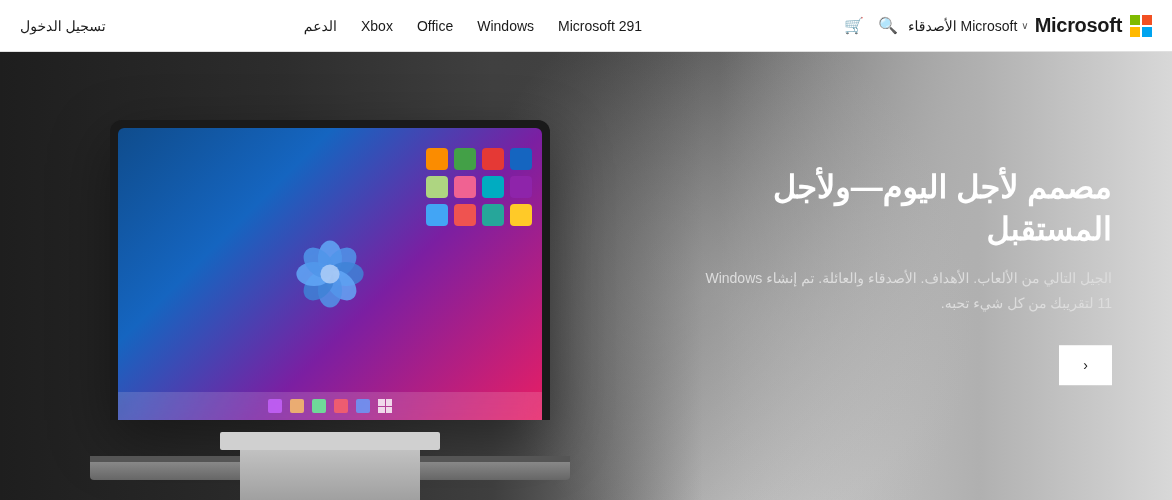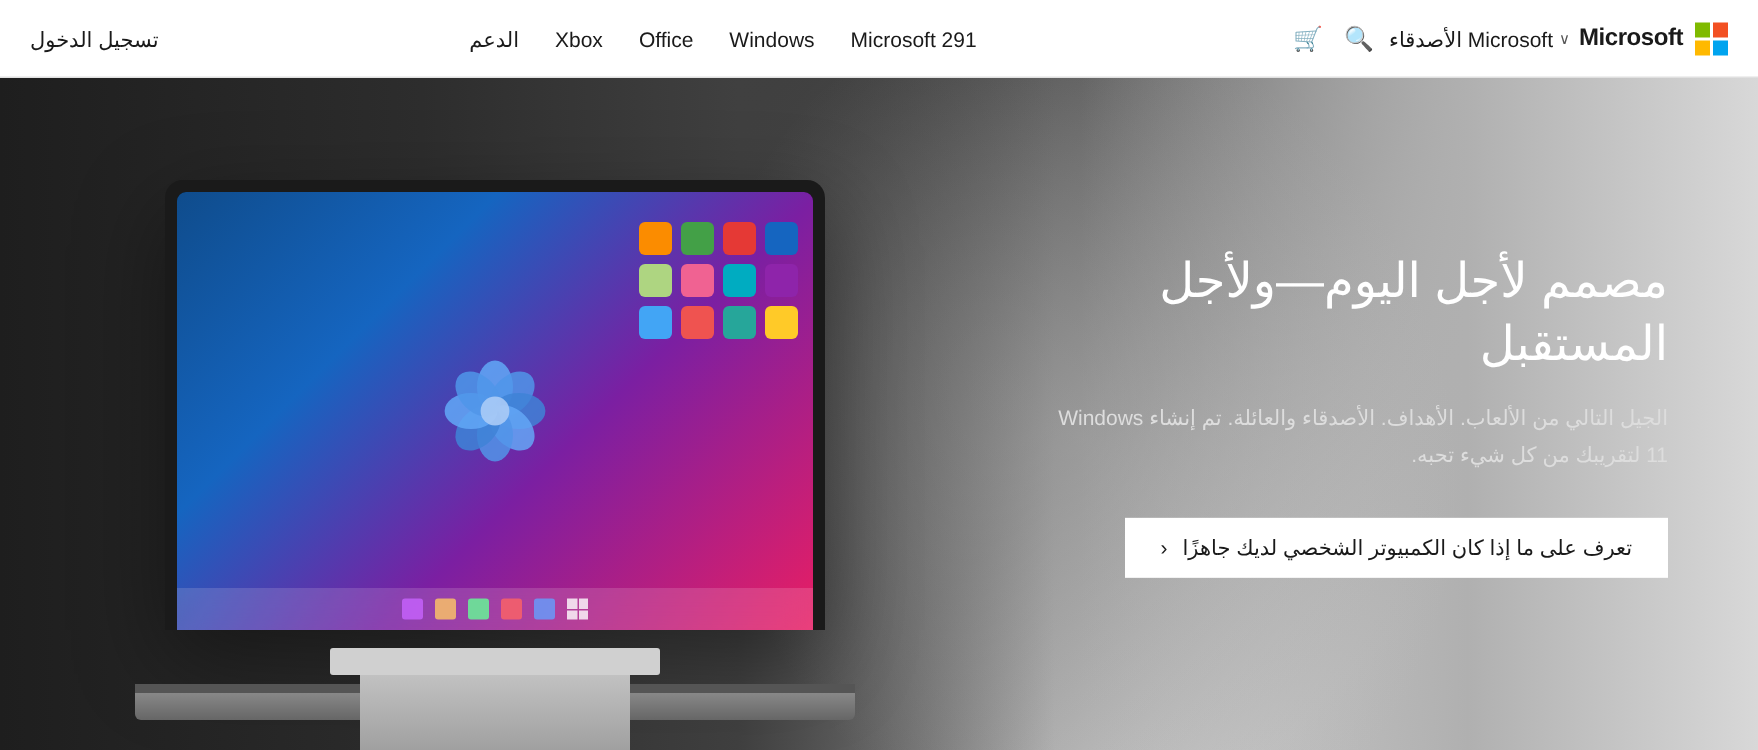--- a/index.html
+++ b/index.html
@@ -44,21 +44,21 @@
       height: 22px;
       gap: 2px;
     }
 
     .logo-q1 { background: #f25022; }
     .logo-q2 { background: #7fba00; }
     .logo-q3 { background: #00a4ef; }
     .logo-q4 { background: #ffb900; }
 
     .microsoft-label {
-      font-size: 16px;
+      font-size: 20px;
       font-weight: 600;
       color: #1a1a1a;
       letter-spacing: -0.3px;
     }
 
     .header-nav {
       display: flex;
       align-items: center;
       gap: 24px;
       direction: ltr;
@@ -152,21 +152,21 @@
       right: 60px;
       top: 50%;
       transform: translateY(-50%);
       max-width: 420px;
       text-align: right;
       direction: rtl;
     }
 
     .hero-title {
       font-size: 32px;
-      font-weight: 400;
+      font-weight: 700;
       color: #fff;
       line-height: 1.3;
       margin-bottom: 16px;
       text-align: right;
     }
 
     .hero-subtitle {
       font-size: 14px;
       color: #ddd;
       line-height: 1.8;
@@ -395,21 +395,20 @@
 
 <section class="hero">
   <div class="hero-shadow-left"></div>
   <div class="hero-shadow-right"></div>
   <div class="hero-bg-decoration"></div>
 
   <div class="hero-content">
     <h1 class="hero-title">مصمم لأجل اليوم—ولأجل المستقبل</h1>
     <p class="hero-subtitle">الجيل التالي من الألعاب. الأهداف. الأصدقاء والعائلة. تم إنشاء Windows 11 لتقريبك من كل شيء تحبه.</p>
     <button class="hero-cta">
-      <span>تعرف على ما إذا كان الكمبيوتر الشخصي لديك جاهزًا</span>
       <span class="arrow">‹</span>
     </button>
   </div>
 
   <div class="hero-laptop">
     <div class="laptop-container">
 
       <div class="laptop-screen-outer">
         <div class="laptop-screen-bezel">
           <div class="windows11-desktop">

